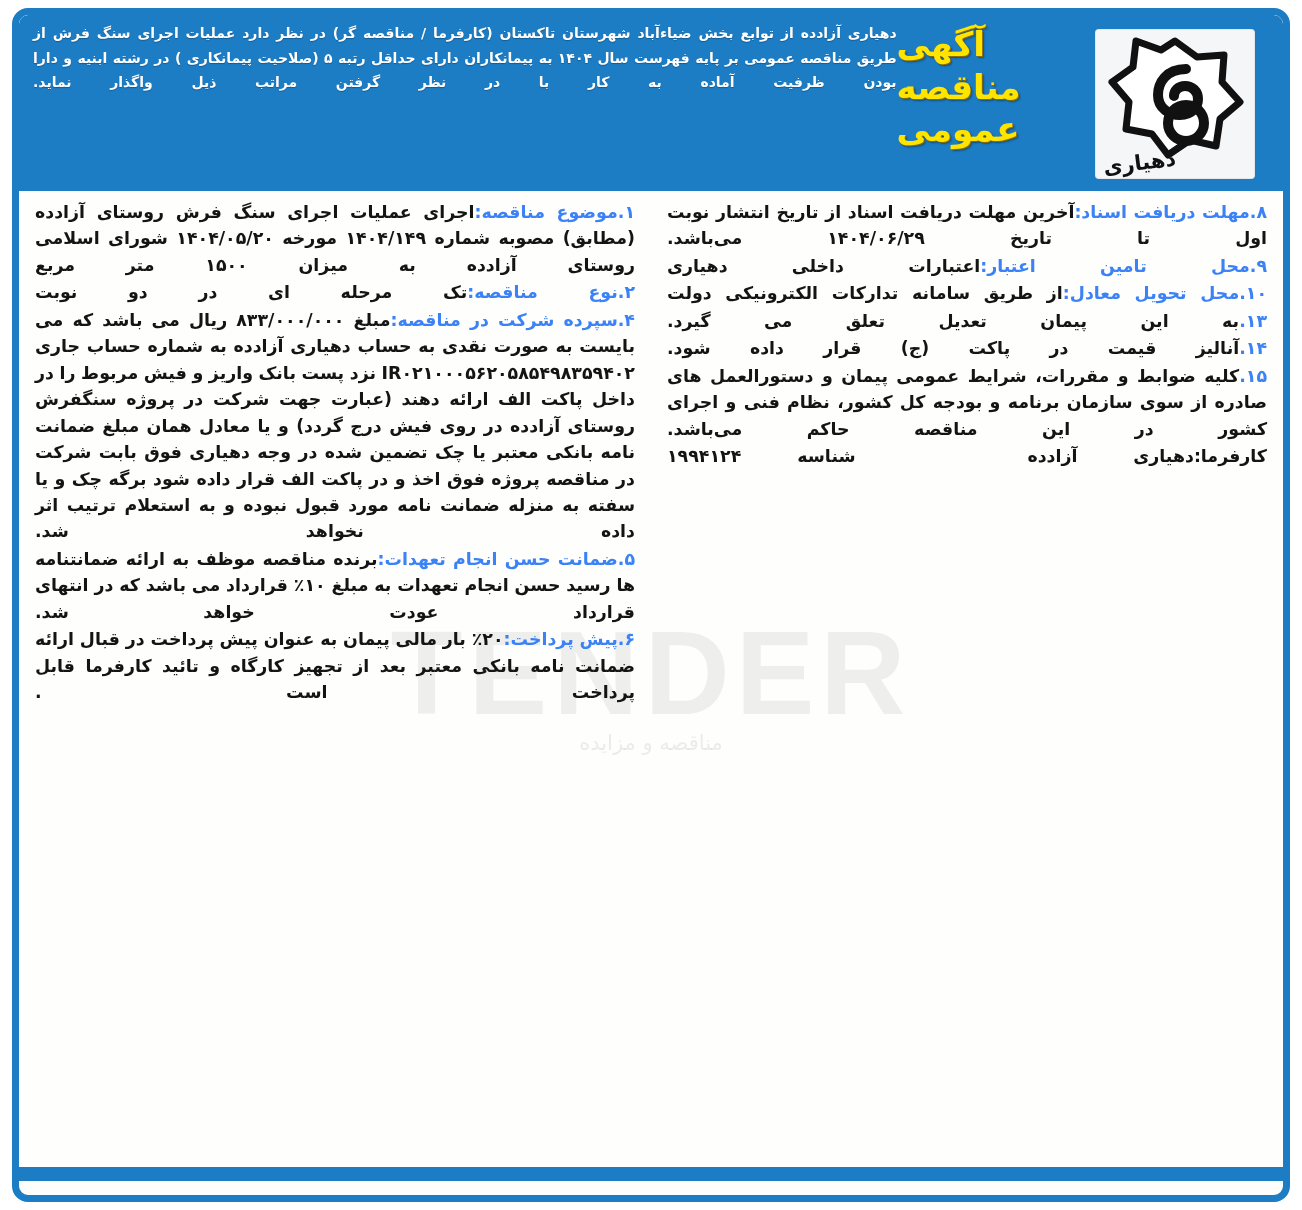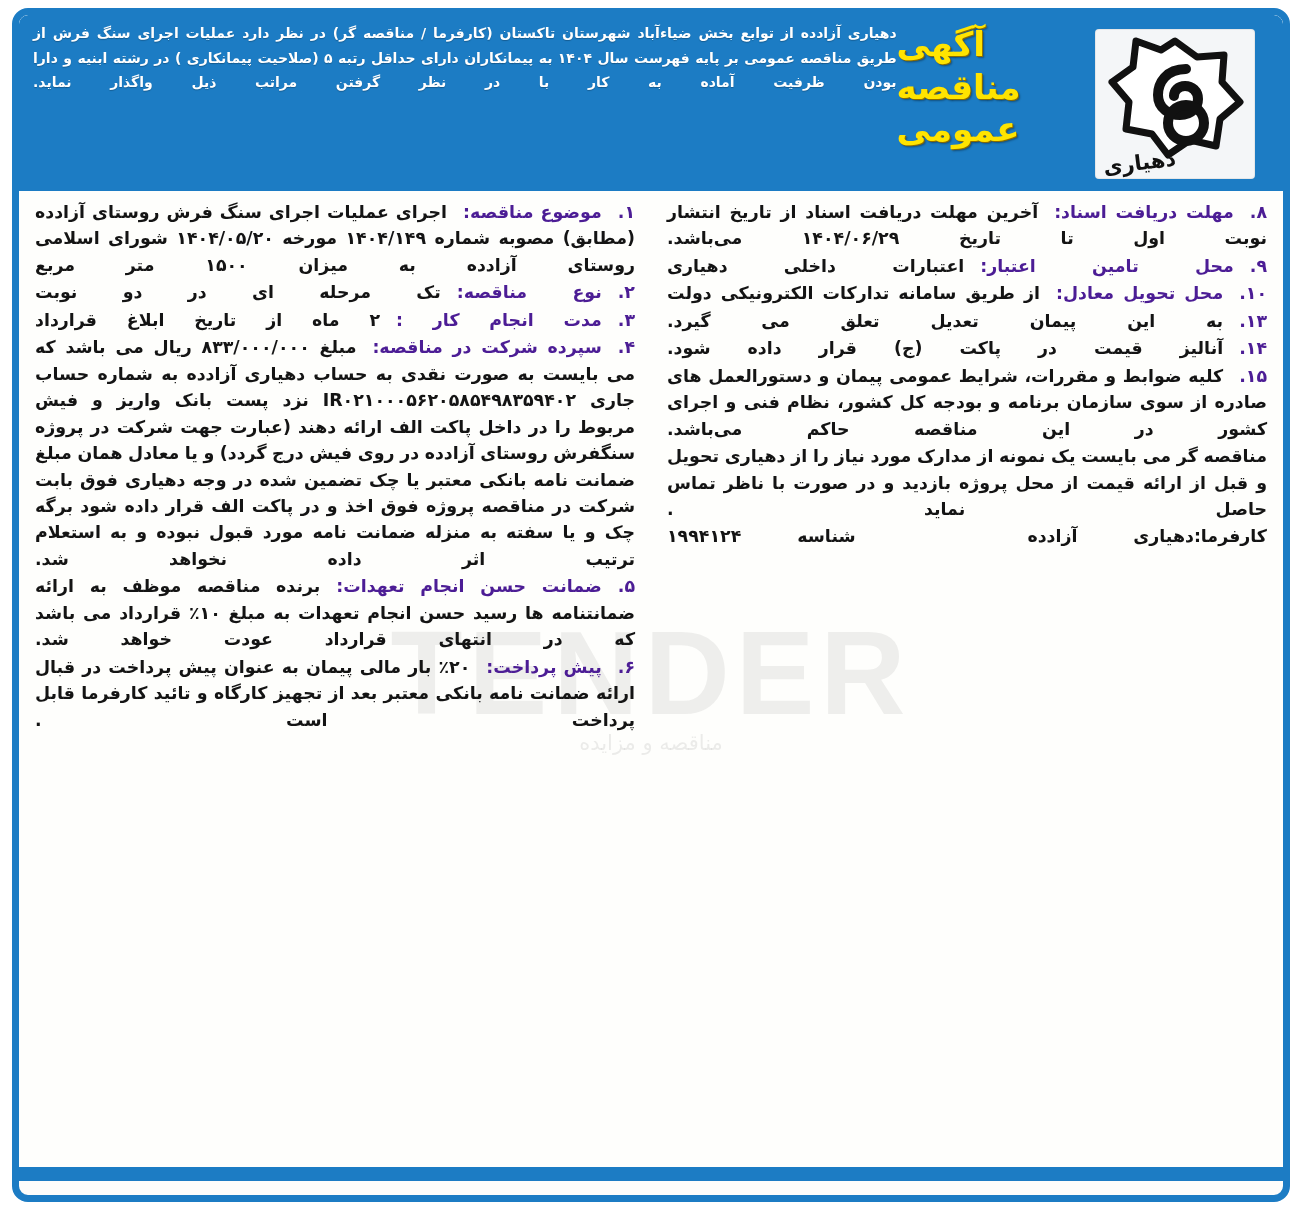--- a/index.html
+++ b/index.html
@@ -110,21 +110,21 @@
     font-size:17.4px;
     font-weight:bold;
     color:#141414;
     line-height:1.52;
     text-align:justify;
     text-align-last:justify;
     direction:rtl;
     word-spacing:-0.5px;
   }
   p.line.last-right{text-align-last:right;}
-  .hd{color:#4c1d95;margin-left:16px;}
+  .hd{color:#3b82f6;}
   .blk{color:#141414;}
   .footer-bar{
     position:absolute;
     left:0;right:0;bottom:0;
     height:14px;
     background:#1c7cc4;
   }
   
   .wm{
     position:absolute;
@@ -185,34 +185,32 @@
 
       <div class="col left">
         <div id="left-items">
             <p class="line"><span class="hd">۸.</span><span class="hd">مهلت دریافت اسناد:</span><span class="blk">آخرین مهلت دریافت اسناد از تاریخ انتشار نوبت اول تا تاریخ ۱۴۰۴/۰۶/۲۹ می‌باشد.</span></p>
             <p class="line"><span class="hd">۹.</span><span class="hd">محل تامین اعتبار:</span><span class="blk">اعتبارات داخلی دهیاری</span></p>
             <p class="line"><span class="hd">۱۰.</span><span class="hd">محل تحویل معادل:</span><span class="blk">از طریق سامانه تدارکات الکترونیکی دولت</span></p>
             <p class="line"><span class="hd">۱۳.</span><span class="blk">به این پیمان تعدیل تعلق می گیرد.</span></p>
             <p class="line"><span class="hd">۱۴.</span><span class="blk">آنالیز قیمت در پاکت (ج) قرار داده شود.</span></p>
             <p class="line"><span class="hd">۱۵.</span><span class="blk">کلیه ضوابط و مقررات، شرایط عمومی پیمان و دستورالعمل های صادره از سوی سازمان برنامه و بودجه کل کشور، نظام فنی و اجرای کشور در این مناقصه حاکم می‌باشد.</span></p>
           </div>
-        <p class="line">مناقصه گر می بایست یک نمونه از مدارک مورد نیاز را از دهیاری تحویل و قبل از ارائه قیمت از محل پروژه بازدید و در صورت با ناظر تماس حاصل نماید .</p>
         <p class="line" style="text-align:justify;text-align-last:justify;">
           <span>کارفرما:</span><span>دهیاری آزادده</span>
           <span style="display:inline-block;width:60px"></span>
           <span>شناسه</span>
           <span>۱۹۹۴۱۲۴</span>
         </p>
       </div>
 
       <div class="col right">
         <div id="right-items">
             <p class="line"><span class="hd">۱.</span><span class="hd">موضوع مناقصه:</span><span class="blk">اجرای عملیات اجرای سنگ فرش روستای آزادده (مطابق) مصوبه شماره ۱۴۰۴/۱۴۹ مورخه ۱۴۰۴/۰۵/۲۰ شورای اسلامی روستای آزادده به میزان ۱۵۰۰ متر مربع</span></p>
             <p class="line"><span class="hd">۲.</span><span class="hd">نوع مناقصه:</span><span class="blk">تک مرحله ای در دو نوبت</span></p>
-            <p class="line"><span class="hd">۳.</span><span class="hd">مدت انجام کار :</span><span class="blk">۲ ماه از تاریخ ابلاغ قرارداد</span></p>
             <p class="line"><span class="hd">۴.</span><span class="hd">سپرده شرکت در مناقصه:</span><span class="blk">مبلغ ۸۳۳/۰۰۰/۰۰۰ ریال می باشد که می بایست به صورت نقدی به حساب دهیاری آزادده به شماره حساب جاری IR۰۲۱۰۰۰۵۶۲۰۵۸۵۴۹۸۳۵۹۴۰۲ نزد پست بانک واریز و فیش مربوط را در داخل پاکت الف ارائه دهند (عبارت جهت شرکت در پروژه سنگفرش روستای آزادده در روی فیش درج گردد) و یا معادل همان مبلغ ضمانت نامه بانکی معتبر یا چک تضمین شده در وجه دهیاری فوق بابت شرکت در مناقصه پروژه فوق اخذ و در پاکت الف قرار داده شود برگه چک و یا سفته به منزله ضمانت نامه مورد قبول نبوده و به استعلام ترتیب اثر داده نخواهد شد.</span></p>
             <p class="line"><span class="hd">۵.</span><span class="hd">ضمانت حسن انجام تعهدات:</span><span class="blk">برنده مناقصه موظف به ارائه ضمانتنامه ها رسید حسن انجام تعهدات به مبلغ ۱۰٪ قرارداد می باشد که در انتهای قرارداد عودت خواهد شد.</span></p>
             <p class="line"><span class="hd">۶.</span><span class="hd">پیش پرداخت:</span><span class="blk">۲۰٪ بار مالی پیمان به عنوان پیش پرداخت در قبال ارائه ضمانت نامه بانکی معتبر بعد از تجهیز کارگاه و تائید کارفرما قابل پرداخت است .</span></p>
           </div>
       </div>
 
       <div class="footer-bar"></div>
     </div>
 
   </div>

